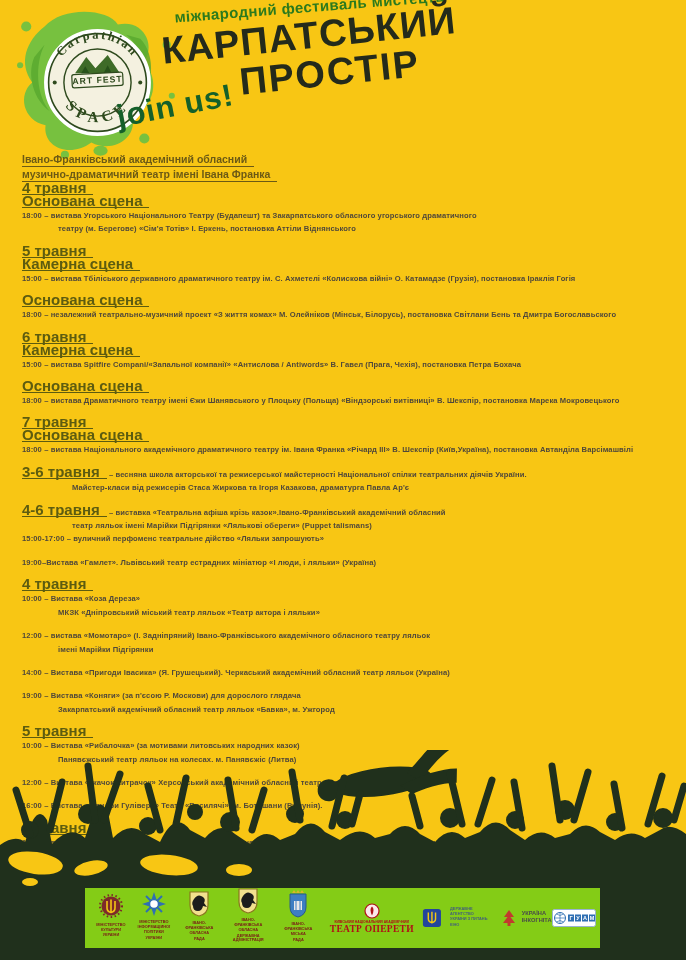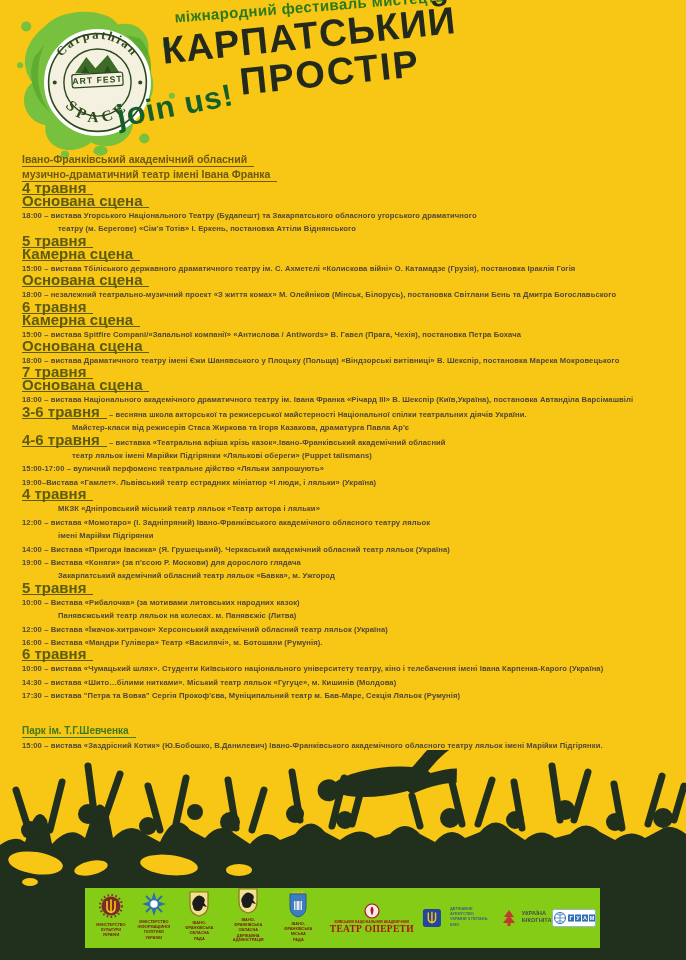--- a/index.html
+++ b/index.html
@@ -18,21 +18,21 @@
   .join-us{position:absolute;left:116px;top:88px;transform:rotate(-11deg);
            font-size:31px;font-weight:bold;color:#15602a;letter-spacing:1px;}
   .right-title{position:absolute;left:424px;top:2px;width:262px;color:#1b7b35;
                font-family:"Liberation Serif",serif;font-weight:bold;}
   .right-title .rt1{font-size:49px;letter-spacing:5px;line-height:62px;}
   .right-title .rt2{font-size:49px;letter-spacing:6px;line-height:60px;margin-top:12px;}
 
   
   .program{position:absolute;left:22px;top:152px;width:656px;}
   .p-line{line-height:10.4px;white-space:nowrap;}
-  .p-line.gap{}
+  .p-line.gap{margin-top:10px;}
   .p-line.gap2{margin-top:22px;}
   .p-line.ind1{padding-left:36px;}
   .p-line.ind2{padding-left:50px;}
   .hdr{display:inline-block;font-weight:bold;font-size:15px;color:#5d5c10;
        border-bottom:1.5px solid currentColor;padding-right:7px;line-height:12px;}
   .hdr.theater{font-size:10.5px;color:#6c5a15;line-height:14px;}
   .hdr.park{color:#3f7a18;font-size:10px;}
   .bdy{font-weight:bold;font-size:7.6px;color:#50483a;letter-spacing:.1px;text-align:right;}
 
   
@@ -127,20 +127,21 @@
       <div class="p-line gap"><span class="hdr">7 травня</span></div>
       <div class="p-line"><span class="hdr">Основана сцена</span></div>
       <div class="p-line"><span class="bdy">18:00 – вистава Національного академічного драматичного театру ім. Івана  Франка «Річард ІІІ» В. Шекспір (Київ,Україна), постановка Автанділа Варсімашвілі</span></div>
       <div class="p-line gap"><span class="hdr">3-6 травня</span><span class="bdy"> – весняна школа акторської та режисерської майстерності Національної спілки театральних діячів України.</span></div>
       <div class="p-line ind2"><span class="bdy">Майстер-класи від режисерів Стаса Жиркова та Ігоря Казакова, драматурга Павла Ар'є</span></div>
       <div class="p-line gap"><span class="hdr">4-6 травня</span><span class="bdy"> – виставка «Театральна афіша крізь казок».Івано-Франківський академічний обласний</span></div>
       <div class="p-line ind2"><span class="bdy">театр ляльок імені Марійки Підгірянки «Лялькові обереги» (Puppet talismans)</span></div>
       <div class="p-line"><span class="bdy">15:00-17:00 – вуличний перфоменс театральне дійство «Ляльки запрошують»</span></div>
       <div class="p-line gap"><span class="bdy">19:00–Вистава «Гамлет». Львівський театр естрадних мініатюр «І люди, і ляльки» (Україна)</span></div>
       <div class="p-line gap"><span class="hdr">4 травня</span></div>
+      <div class="p-line"><span class="bdy">10:00 – Вистава «Коза Дереза»</span></div>
       <div class="p-line ind1"><span class="bdy">МКЗК «Дніпровський міський театр ляльок  «Театр актора і ляльки»</span></div>
       <div class="p-line gap"><span class="bdy">12:00 – вистава «Момотаро» (І. Задніпряний) Івано-Франківського академічного обласного театру ляльок</span></div>
       <div class="p-line ind1"><span class="bdy">імені  Марійки Підгірянки</span></div>
       <div class="p-line gap"><span class="bdy">14:00 – Вистава «Пригоди Івасика»  (Я. Грушецький). Черкаський академічний обласний театр ляльок (Україна)</span></div>
       <div class="p-line gap"><span class="bdy">19:00 – Вистава «Коняги» (за п'єсою Р. Москови) для дорослого глядача</span></div>
       <div class="p-line ind1"><span class="bdy">Закарпатський акдемічний обласний театр ляльок «Бавка», м. Ужгород</span></div>
       <div class="p-line gap"><span class="hdr">5 травня</span></div>
       <div class="p-line"><span class="bdy">10:00 – Вистава «Рибалочка»  (за мотивами литовських народних казок)</span></div>
       <div class="p-line ind1"><span class="bdy">Панявєжський театр ляльок на колесах. м. Панявєжіс (Литва)</span></div>
       <div class="p-line gap"><span class="bdy">12:00 – Вистава «Їжачок-хитрачок» Херсонський академічний обласний театр ляльок (Україна)</span></div>

